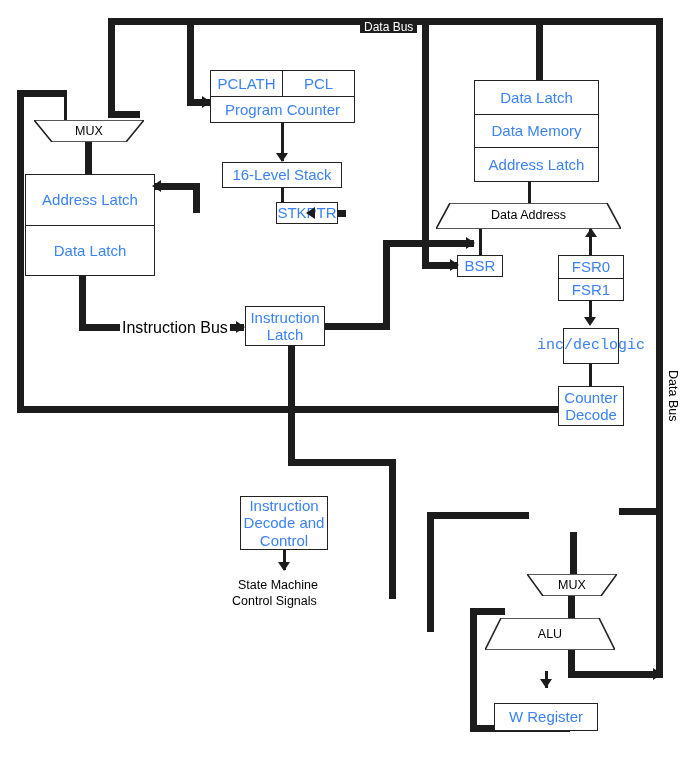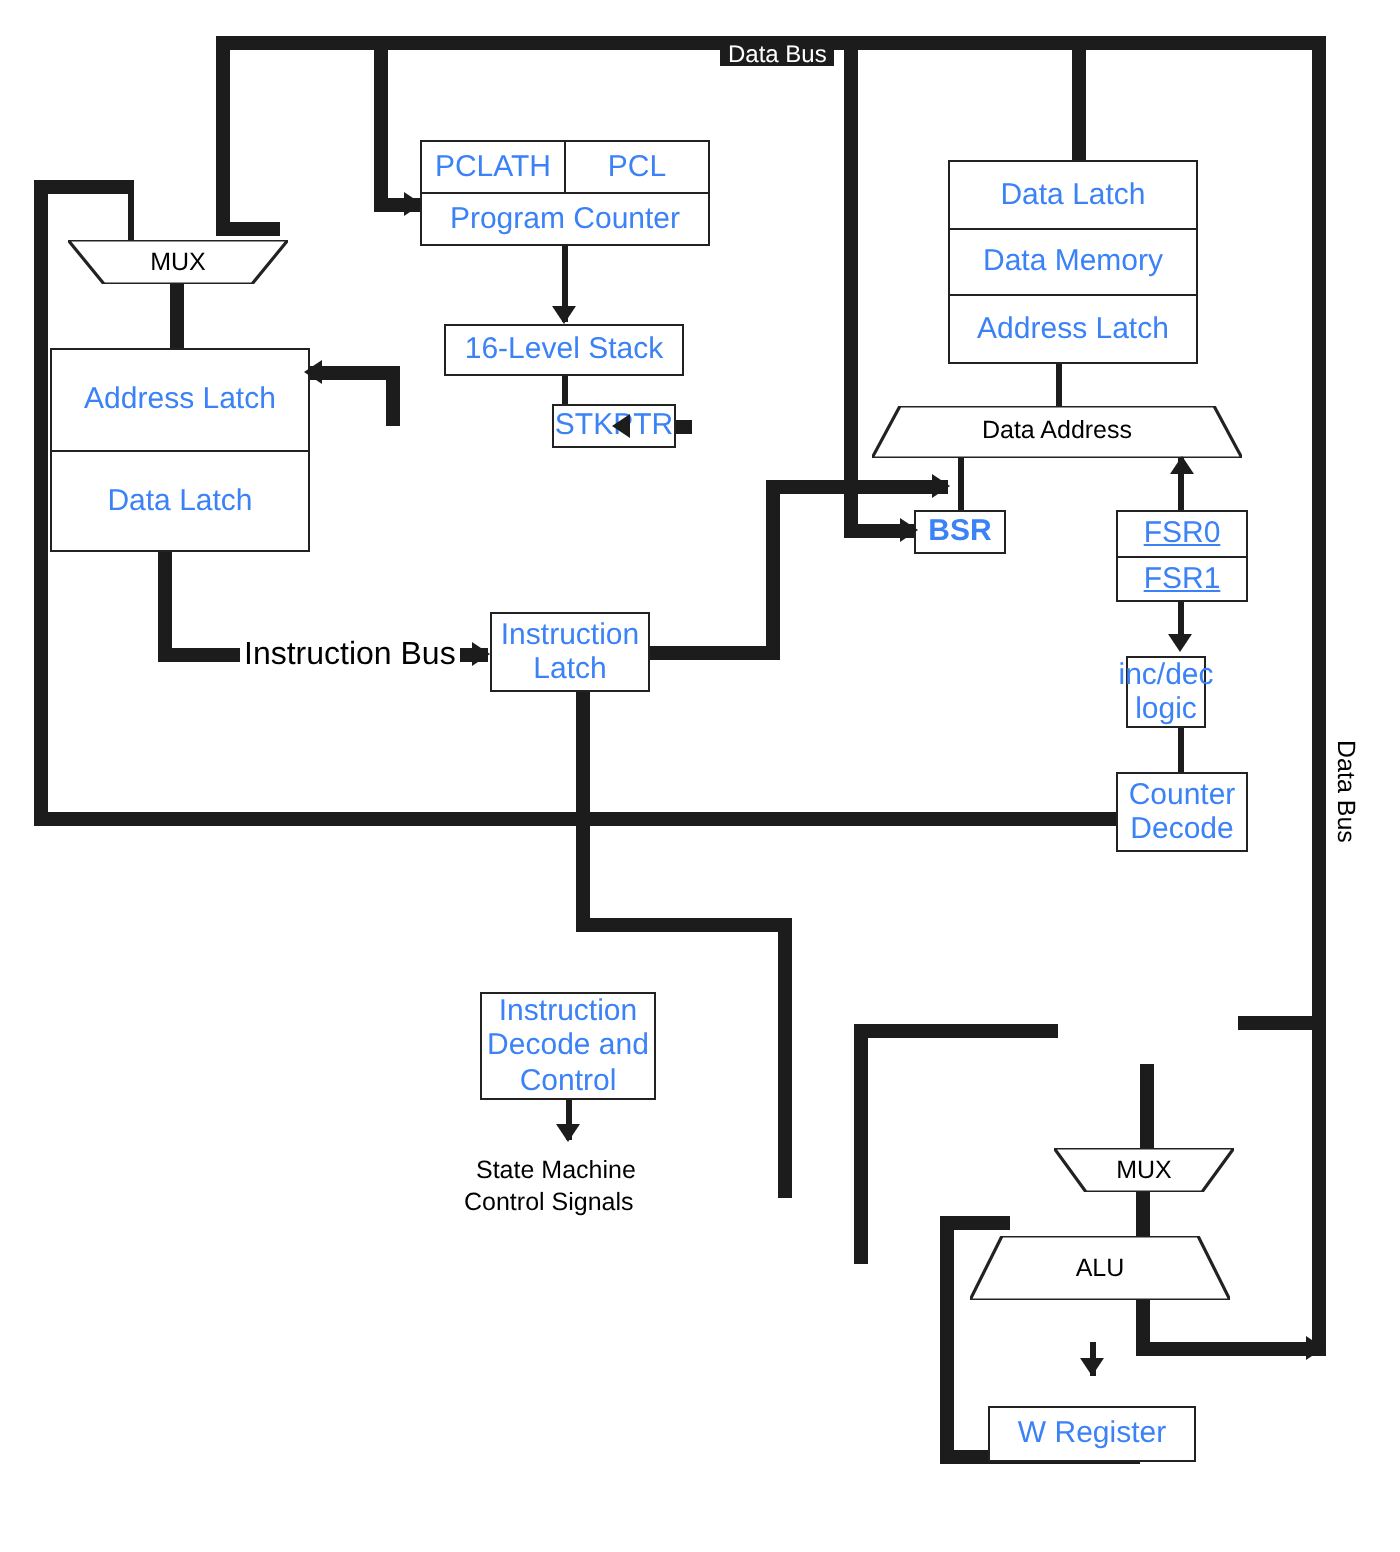--- a/index.html
+++ b/index.html
@@ -224,33 +224,33 @@
 
   <div class="trapwrap" style="left:436px; top:203px; width:185px; height:26px;">
     <svg width="185" height="26" viewBox="0 0 185 26">
       <polygon points="14,0 171,0 185,26 0,26" fill="#ffffff" stroke="#222" stroke-width="1.6"></polygon>
     </svg>
     <div class="lbl" style="top:5px;">Data Address</div>
   </div>
 
   <div class="wire v" style="left:528px; top:182px; height:21px;"></div>
 
-  <div class="box" style="left:457px; top:255px; width:46px; height:22px;font-weight:bold;">
+  <div class="box" style="left:457px; top:255px; width:46px; height:22px;">
     <span>BSR</span>
   </div>
   <div class="wire v" style="left:479px; top:229px; height:26px;"></div>
 
-  <div class="box split" style="left:558px; top:255px; width:66px; height:46px;text-decoration:underline;">
+  <div class="box split" style="left:558px; top:255px; width:66px; height:46px;">
     <div class="subrow">FSR0</div>
     <div class="subrow">FSR1</div>
   </div>
   <div class="wire v" style="left:589px; top:229px; height:26px;"></div>
   <div class="arrow up" style="left:585px; top:228px;"></div>
 
-  <div class="box" style="left:563px; top:328px; width:40px; height:36px; flex-direction:column;">
+  <div class="box" style="left:563px; top:328px; width:56px; height:36px; flex-direction:row;font-family:Liberation Mono, monospace;">
     <span>inc/dec</span>
     <span>logic</span>
   </div>
   <div class="wire v" style="left:589px; top:301px; height:18px;"></div>
   <div class="arrow down" style="left:584px; top:317px;"></div>
 
   <div class="wire v" style="left:589px; top:364px; height:22px;"></div>
 
   <div class="box" style="left:558px; top:386px; width:66px; height:40px; flex-direction:column;">
     <span>Counter</span>

